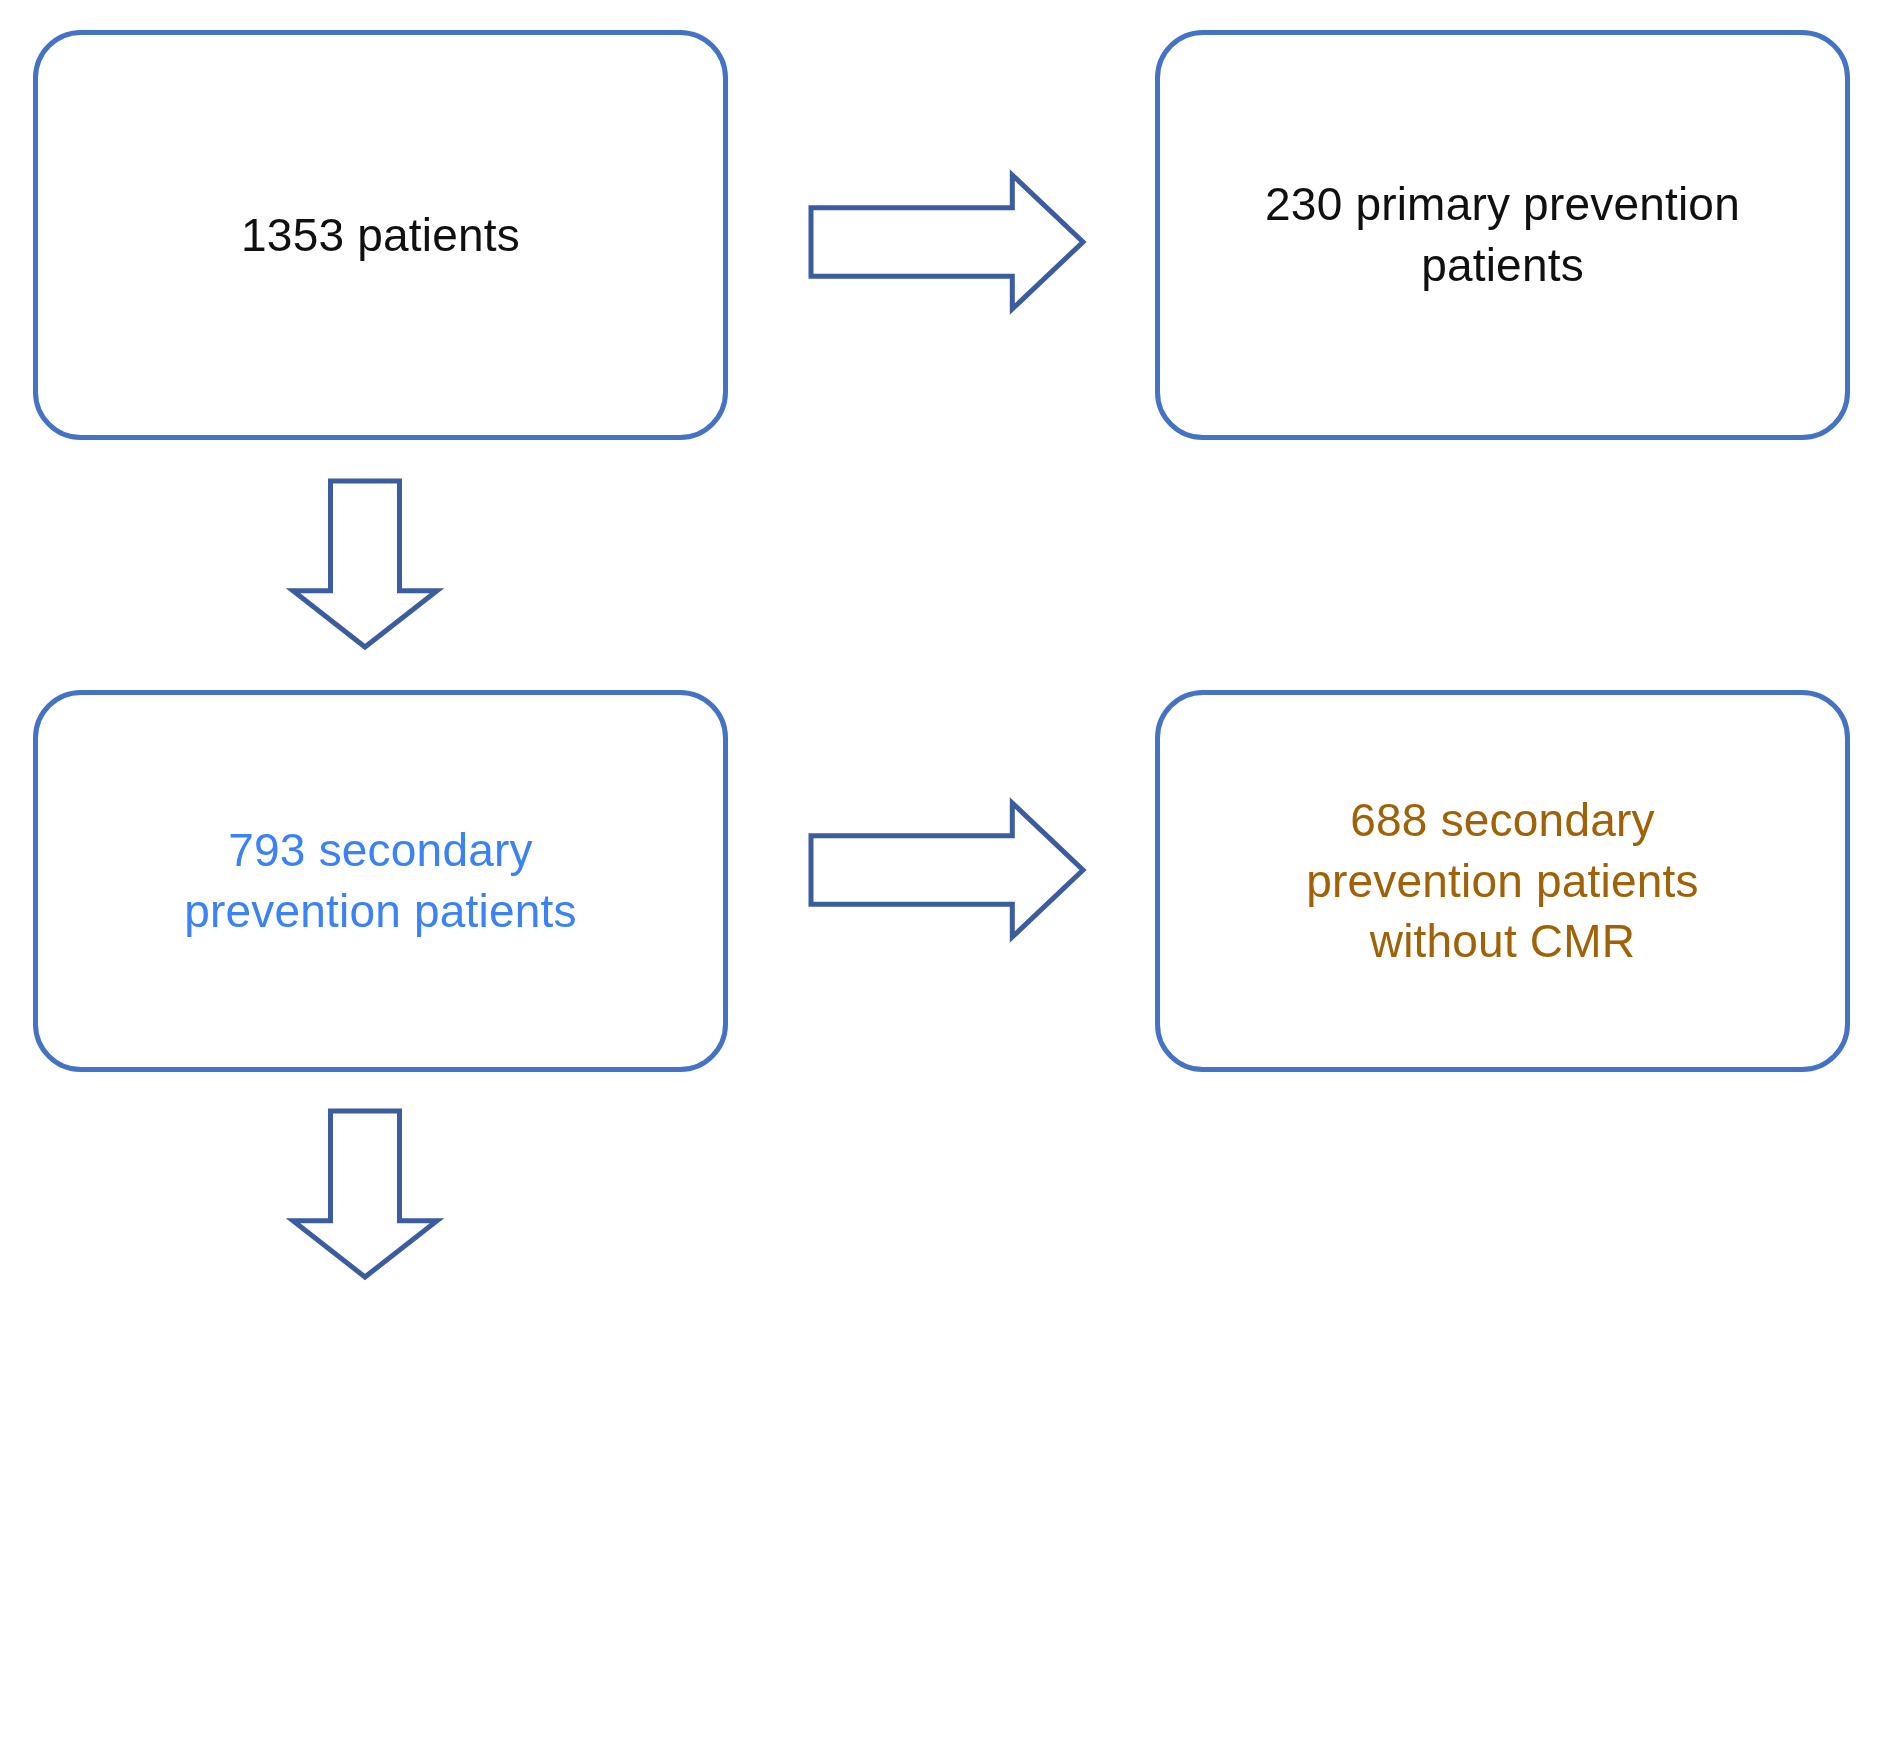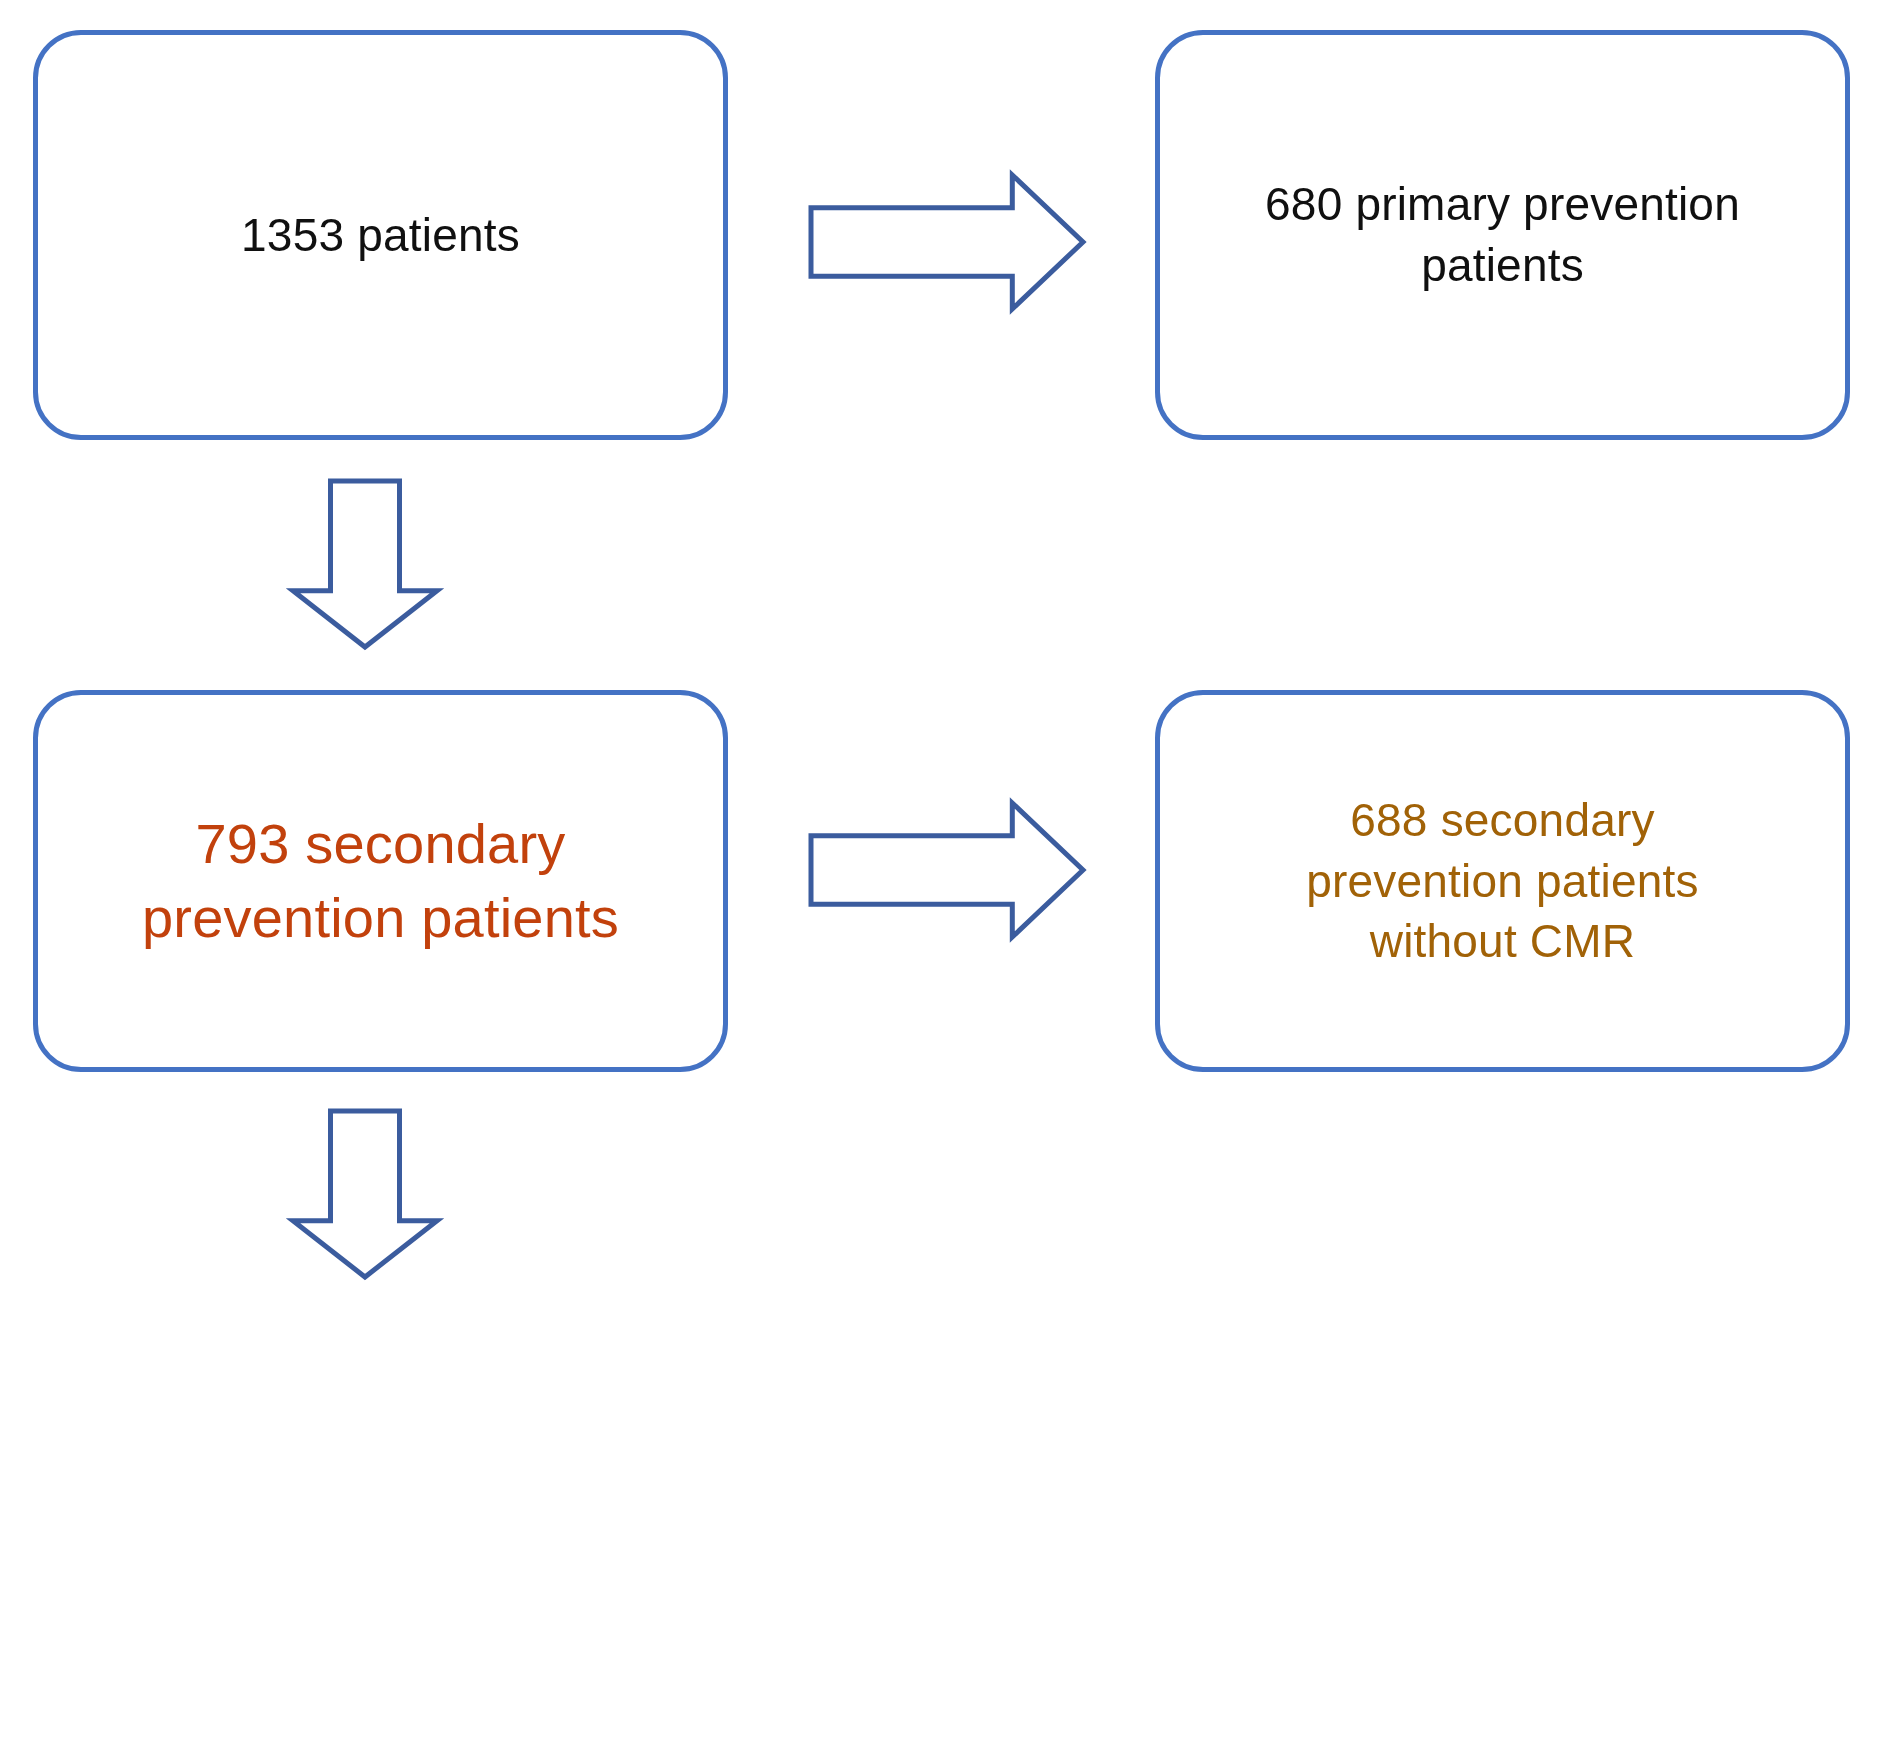--- a/index.html
+++ b/index.html
@@ -48,25 +48,25 @@
   }
 </style>
 </head>
 <body>
 
 <div id="canvas" style="width: 1895px; height: 1742px; background: rgb(255, 255, 255); padding-left: 33px;">
     <div class="node" style="left: 33px; top: 30px; width: 695px; height: 410px; border-width: 5px; border-color: rgb(68, 114, 196); border-radius: 48px;">
       <span class="node-label" style="font-size: 46px; color: rgb(16, 16, 16);">1353 patients</span>
     </div>
     <div class="node" style="left: 1155px; top: 30px; width: 695px; height: 410px; border-width: 5px; border-color: rgb(68, 114, 196); border-radius: 48px;">
-      <span class="node-label" style="font-size: 46px; color: rgb(16, 16, 16);">680 primary prevention
+      <span class="node-label" style="font-size: 46px; color: rgb(16, 16, 16);">230 primary prevention
 patients</span>
     </div>
     <div class="node" style="left: 33px; top: 690px; width: 695px; height: 382px; border-width: 5px; border-color: rgb(68, 114, 196); border-radius: 48px;">
-      <span class="node-label" style="font-size: 56px; color: #c2410c;">793 secondary
+      <span class="node-label" style="font-size: 46px; color: #3b82f6;">793 secondary
 prevention patients</span>
     </div>
     <div class="node" style="left: 1155px; top: 690px; width: 695px; height: 382px; border-width: 5px; border-color: rgb(68, 114, 196); border-radius: 48px;">
       <span class="node-label" style="font-size: 46px; color: #a16207;">688 secondary
 prevention patients
 without CMR</span>
     </div>
     <svg class="arrow-svg" width="278" height="140" viewBox="0 0 278 140" style="left: 808px; top: 172px;">
       <polygon class="arrow-shape" points="3.0,35.7 204.3,35.7 204.3,3.0 275.0,70.0 204.3,137.0 204.3,104.3 3.0,104.3" stroke="#3B5C9E" fill="#ffffff"></polygon>
     </svg>

